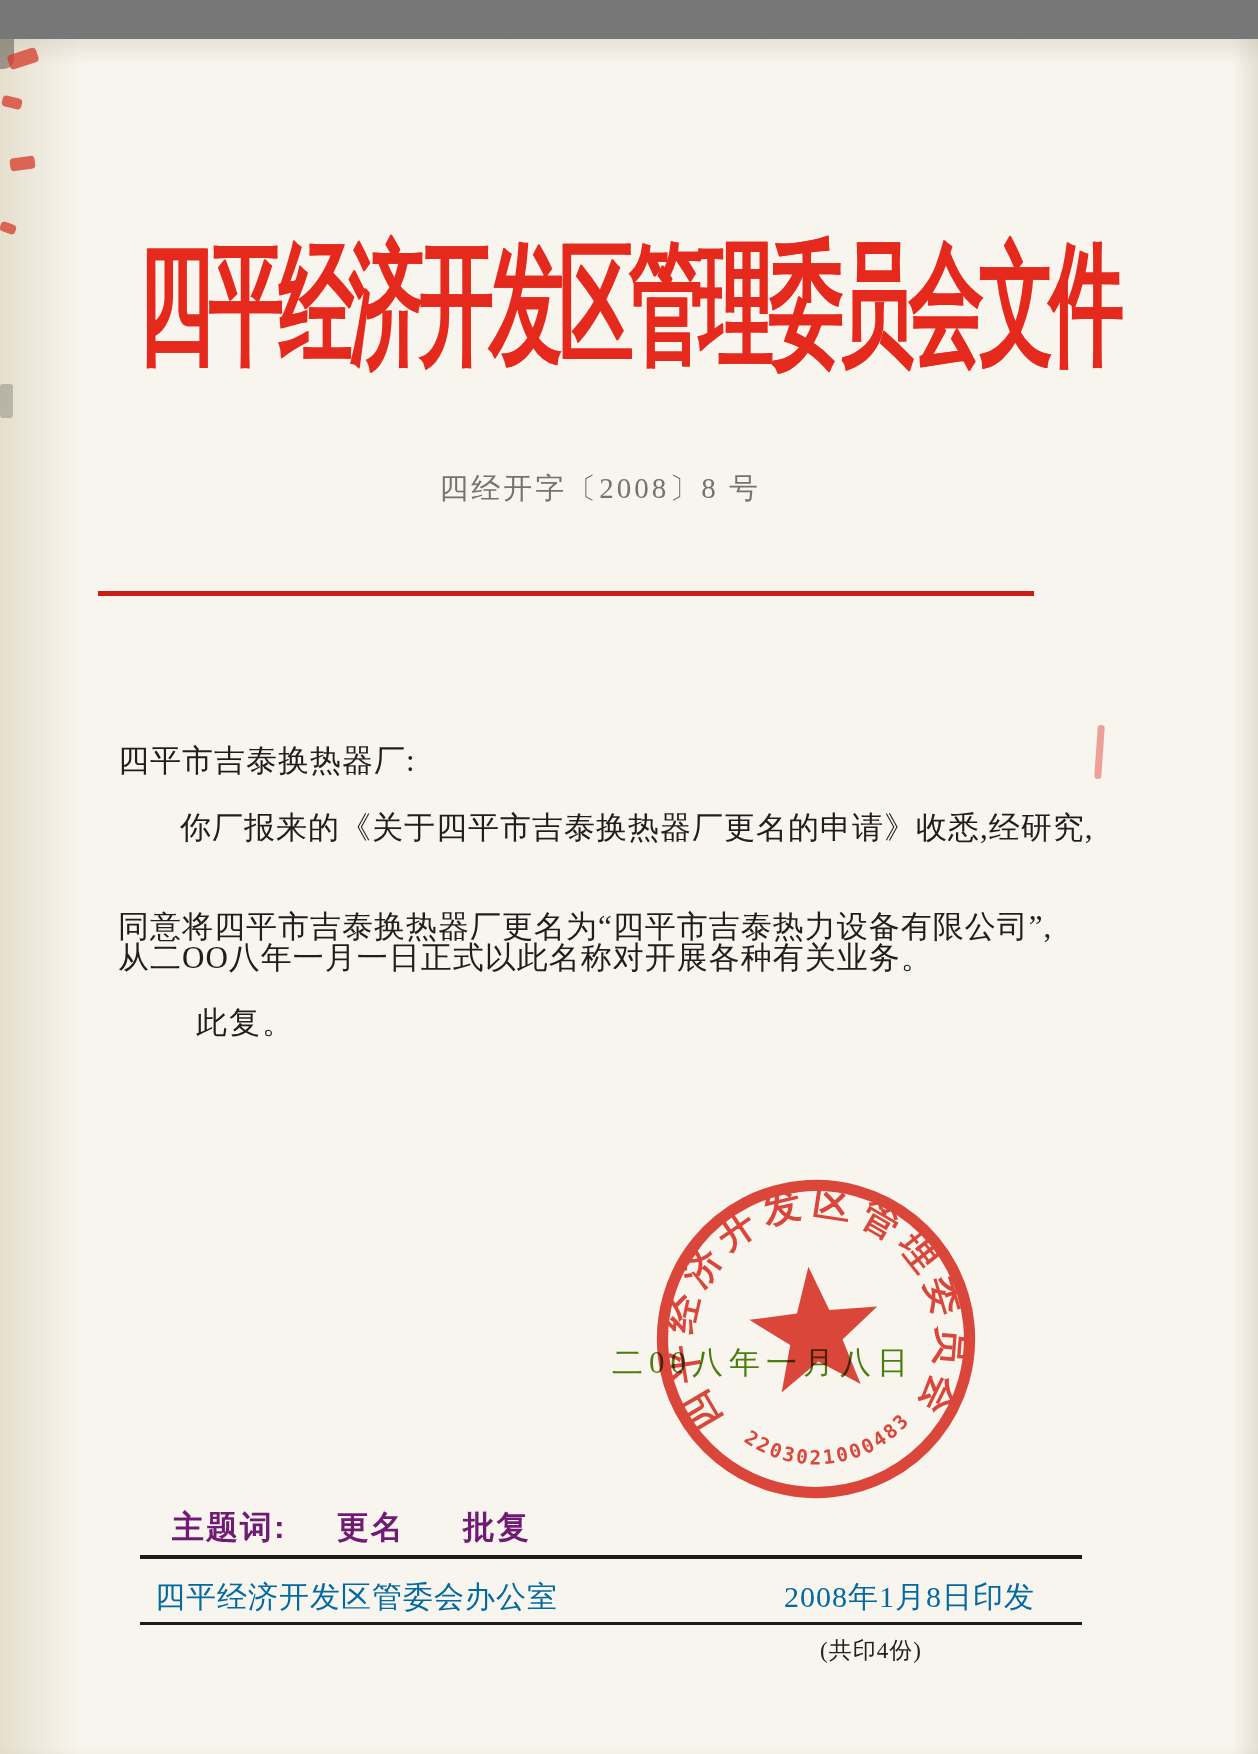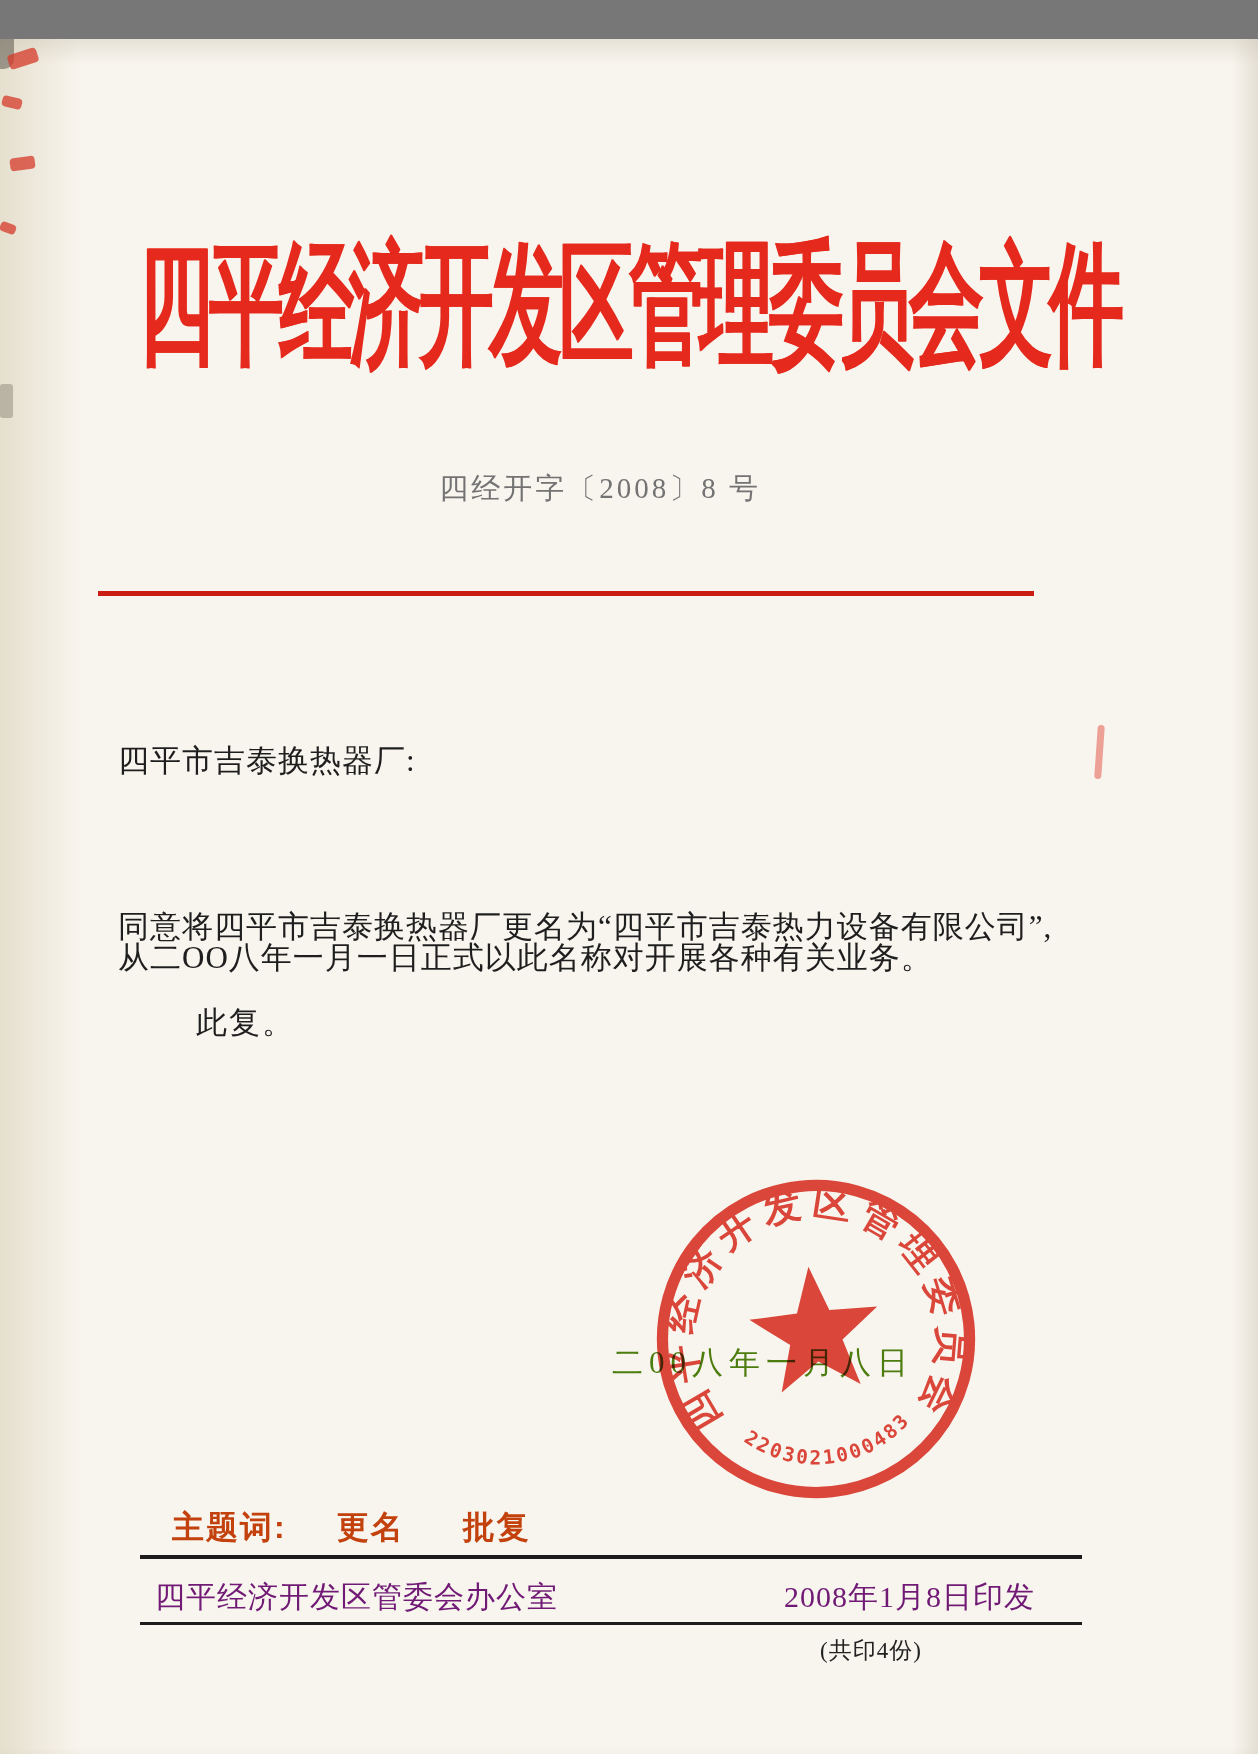--- a/index.html
+++ b/index.html
@@ -59,29 +59,29 @@
   .closing { top:963px; left:196px; font-size:31px; letter-spacing:2px; }
   .date-line { top:1303px; left:612px; font-size:31px; letter-spacing:6px; color:#4d7c0f; white-space:nowrap; }
 
   .stamp {
     top:1126px; left:642px; width:348px; height:348px;
     transform:rotate(-6deg); opacity:.87; mix-blend-mode:multiply;
   }
   .subject-row {
     top:1467px; left:172px; display:flex; align-items:flex-start;
     font-family:"Liberation Sans", sans-serif; font-weight:700;
-    font-size:32px; color:#c2410c; letter-spacing:2px;
+    font-size:32px; color:#701a75; letter-spacing:2px;
   }
   .subject-row .lbl { margin-right:50px; }
   .subject-row .t1  { margin-right:58px; }
   .black-rule-1 { top:1516px; left:140px; width:942px; height:4px; background:#1c1c1c; }
   .footer-row {
     top:1538px; left:155px; width:880px; display:flex;
     justify-content:space-between; align-items:baseline;
-    font-size:30px; letter-spacing:1px; color:#701a75;
+    font-size:30px; letter-spacing:1px; color:#0369a1;
   }
   .copies { top:1596px; left:766px; width:210px; text-align:center;
             font-size:23px; letter-spacing:1px; color:#222; }
 </style>
 </head>
 <body>
 
 <div id="canvas">
 
   <div class="abs edge-left"></div>
@@ -97,20 +97,21 @@
   <div class="abs mark-right"></div>
 
   <div class="abs header-title">四平经济开发区管理委员会文件</div>
 
   <div class="abs doc-number">四经开字〔2008〕8 号</div>
 
   <div class="abs red-rule"></div>
 
 
   <div class="abs salutation">四平市吉泰换热器厂:</div>
+  <div class="abs body-line bl1">你厂报来的《关于四平市吉泰换热器厂更名的申请》收悉,经研究,</div>
   <div class="abs body-line bl2">同意将四平市吉泰换热器厂更名为“四平市吉泰热力设备有限公司”,</div>
   <div class="abs body-line bl3">从二OO八年一月一日正式以此名称对开展各种有关业务。</div>
   <div class="abs closing">此复。</div>
 
   <div class="abs date-line">二00八年一月八日</div>
 
   <div class="abs stamp">
     <svg width="348" height="348" viewBox="0 0 340 340">
       <circle cx="170" cy="170" r="150" fill="none" stroke="#dd2d20" stroke-width="11"></circle>
       <path id="sealArcTop" d="M 78,247 A 120,120 0 1 1 262,247" fill="none"></path>

